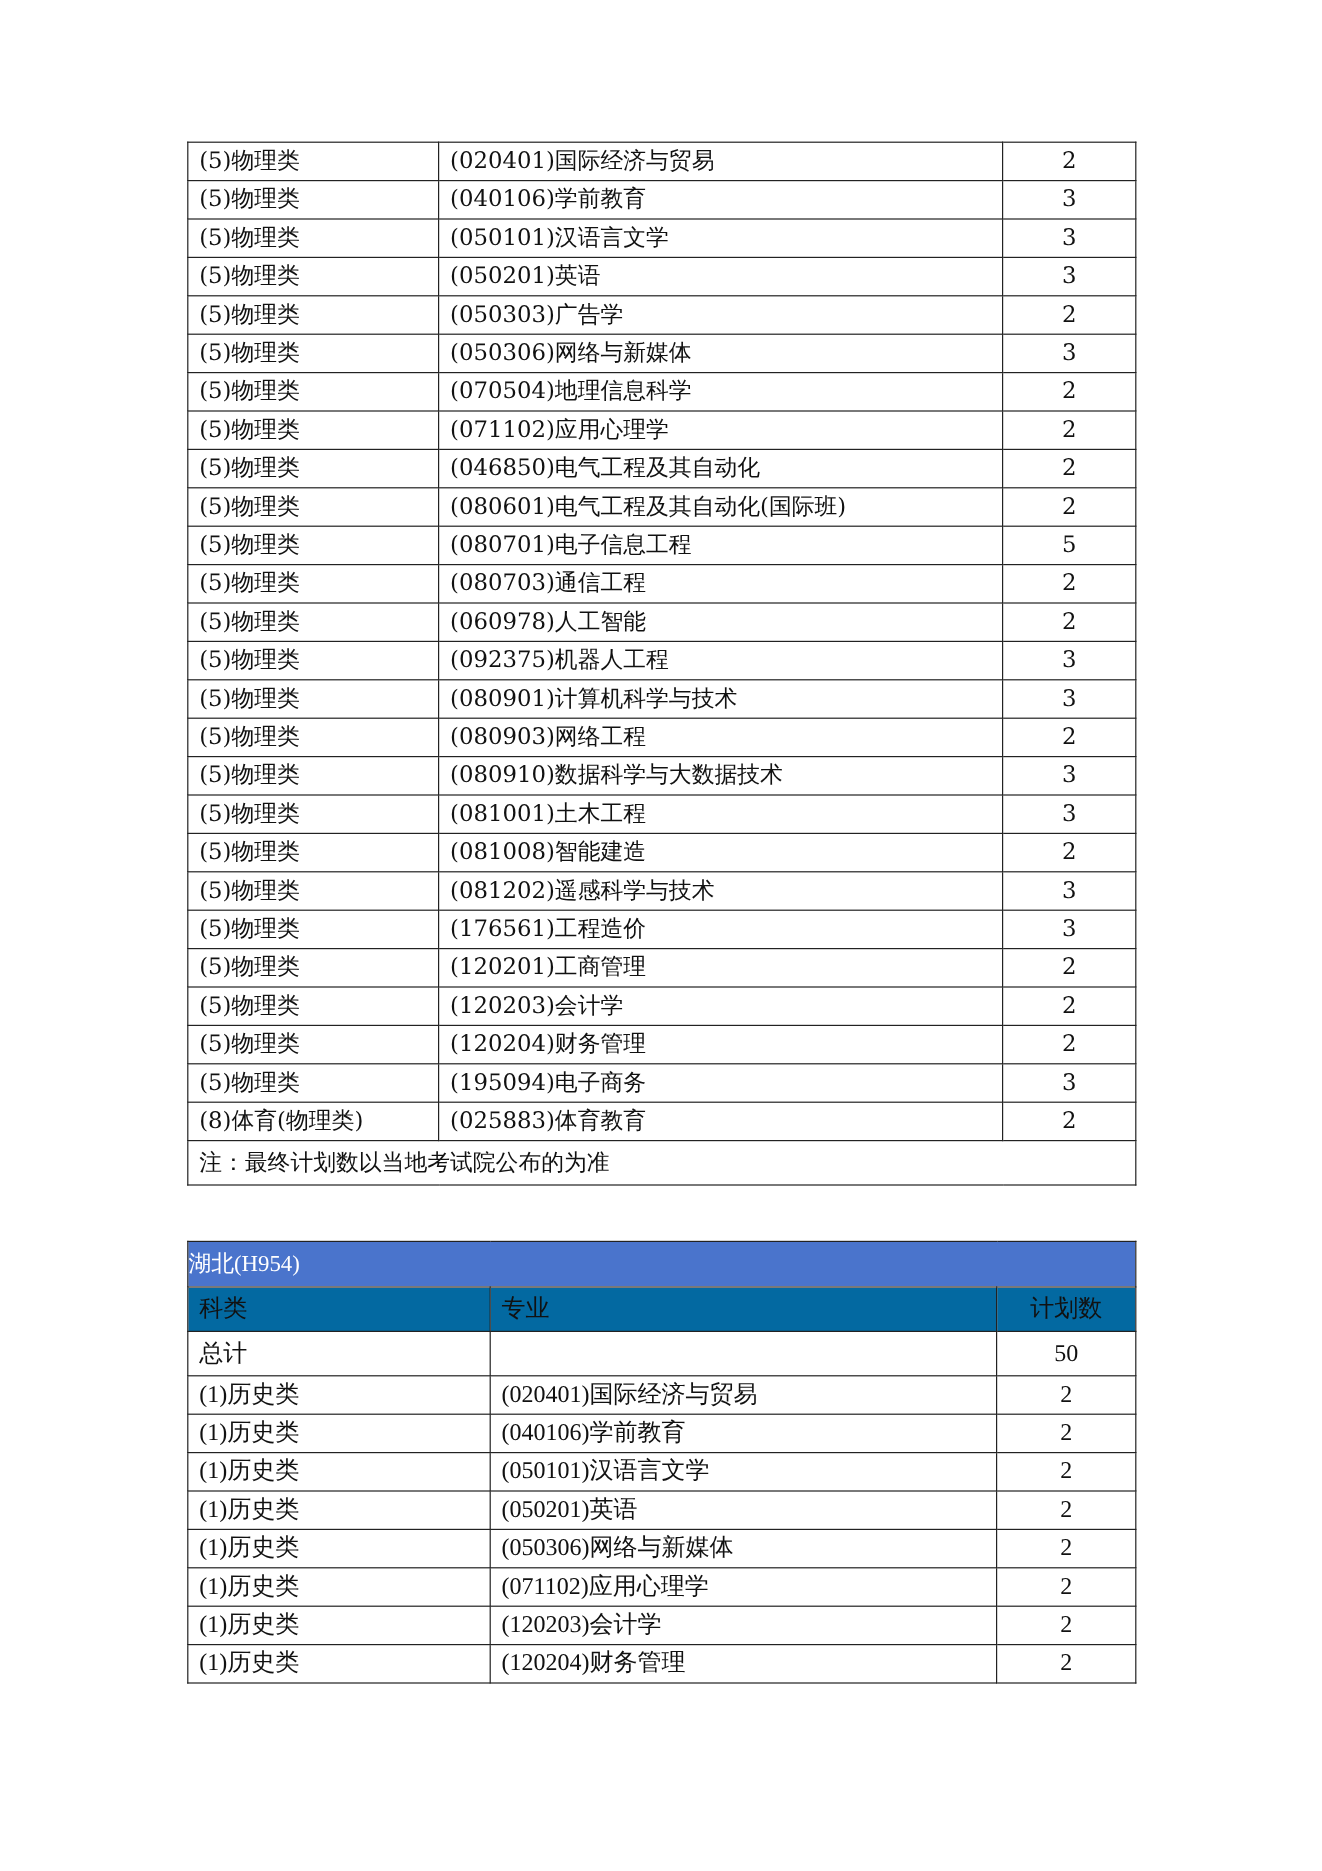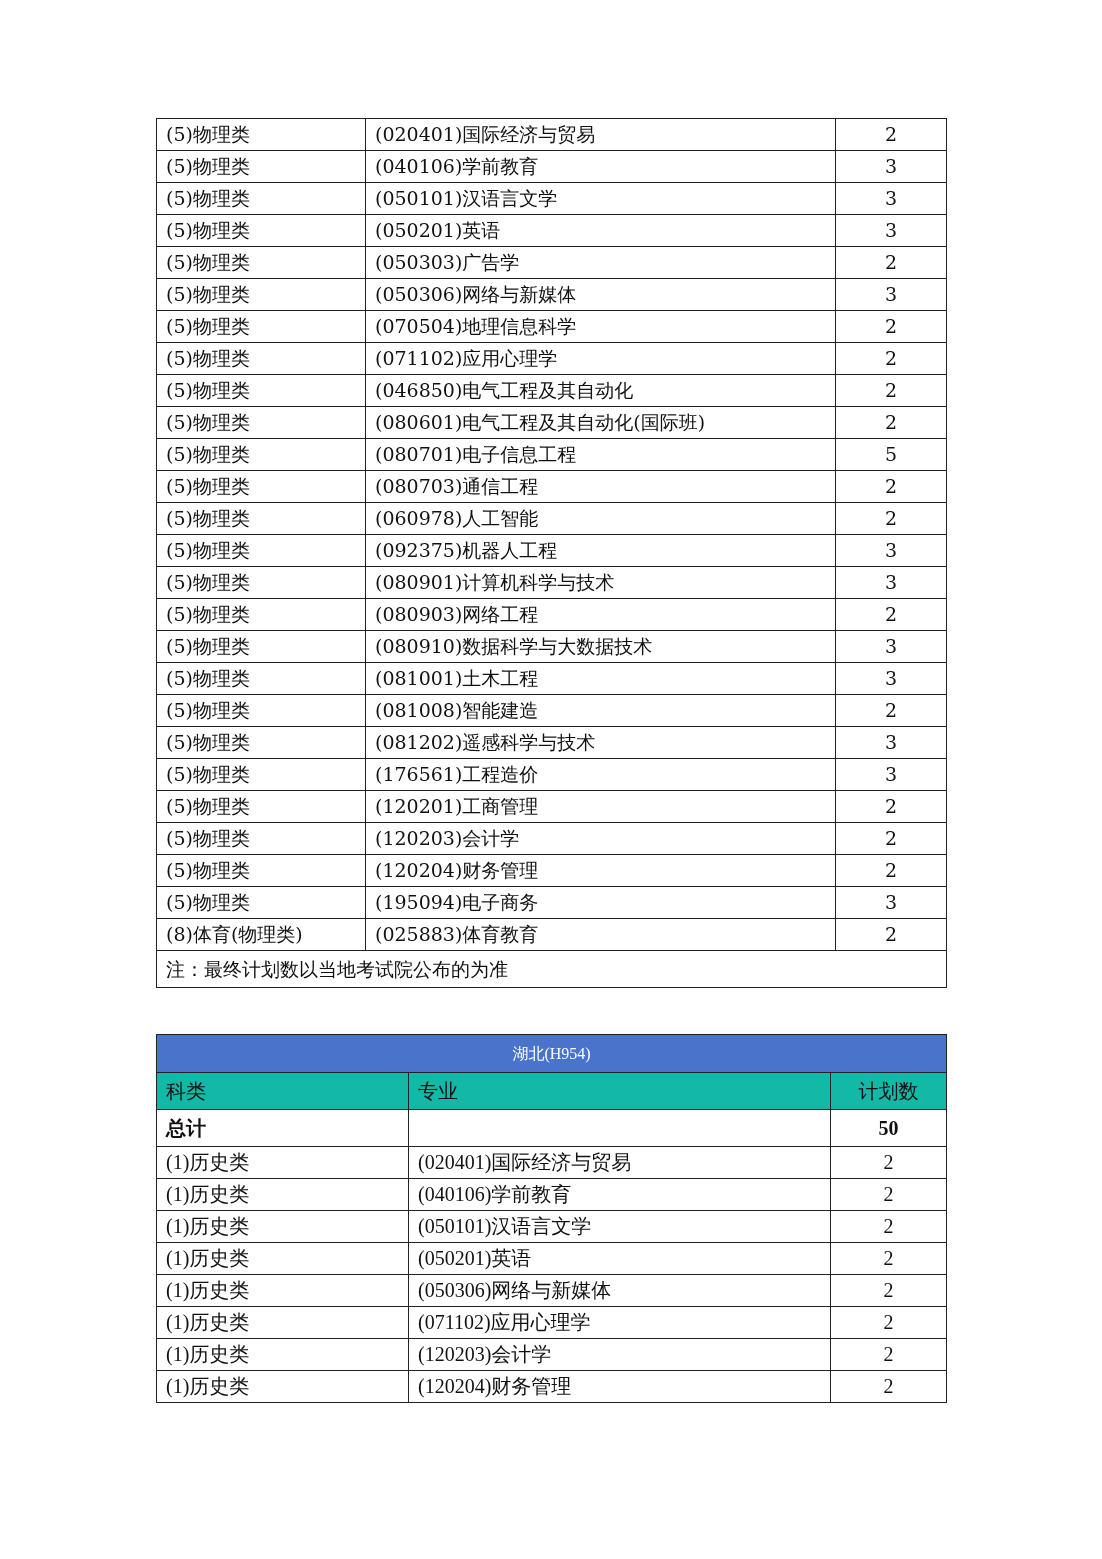--- a/index.html
+++ b/index.html
@@ -10,23 +10,23 @@
   #t1 { top: 118px; }
   #t1 col.c1 { width: 209px; }
   #t1 col.c2 { width: 470px; }
   #t1 col.c3 { width: 111px; }
   #t1 td.note { height: 36px; line-height: 36px; margin-top: 36px; }
   #t2 { top: 1034px; }
   #t2 col.c1 { width: 252px; }
   #t2 col.c2 { width: 422px; }
   #t2 col.c3 { width: 116px; }
   #t2 td { font-family: "Liberation Serif", "DejaVu Serif", serif; font-size: 20px; }
-  #t2 td.title { background: #4a74cc; color: #fff; text-align: center; padding: 0; height: 37px; line-height: 37px; font-size: 16px; }
-  #t2 tr.hdr td { background: #14b8a6; height: 36px; line-height: 36px; }
-  #t2 tr.total td { height: 36px; line-height: 36px; font-weight: bold; }
+  #t2 td.title { background: #4a74cc; color: #fff; text-align: left; padding: 0; height: 37px; line-height: 37px; font-size: 19px; }
+  #t2 tr.hdr td { background: #0369a1; height: 36px; line-height: 36px; }
+  #t2 tr.total td { height: 36px; line-height: 36px; font-weight: normal; }
 </style>
 </head>
 <body>
 
 <table id="t1">
   <colgroup>
       <col class="c1">
       <col class="c2">
       <col class="c3">
     </colgroup>

